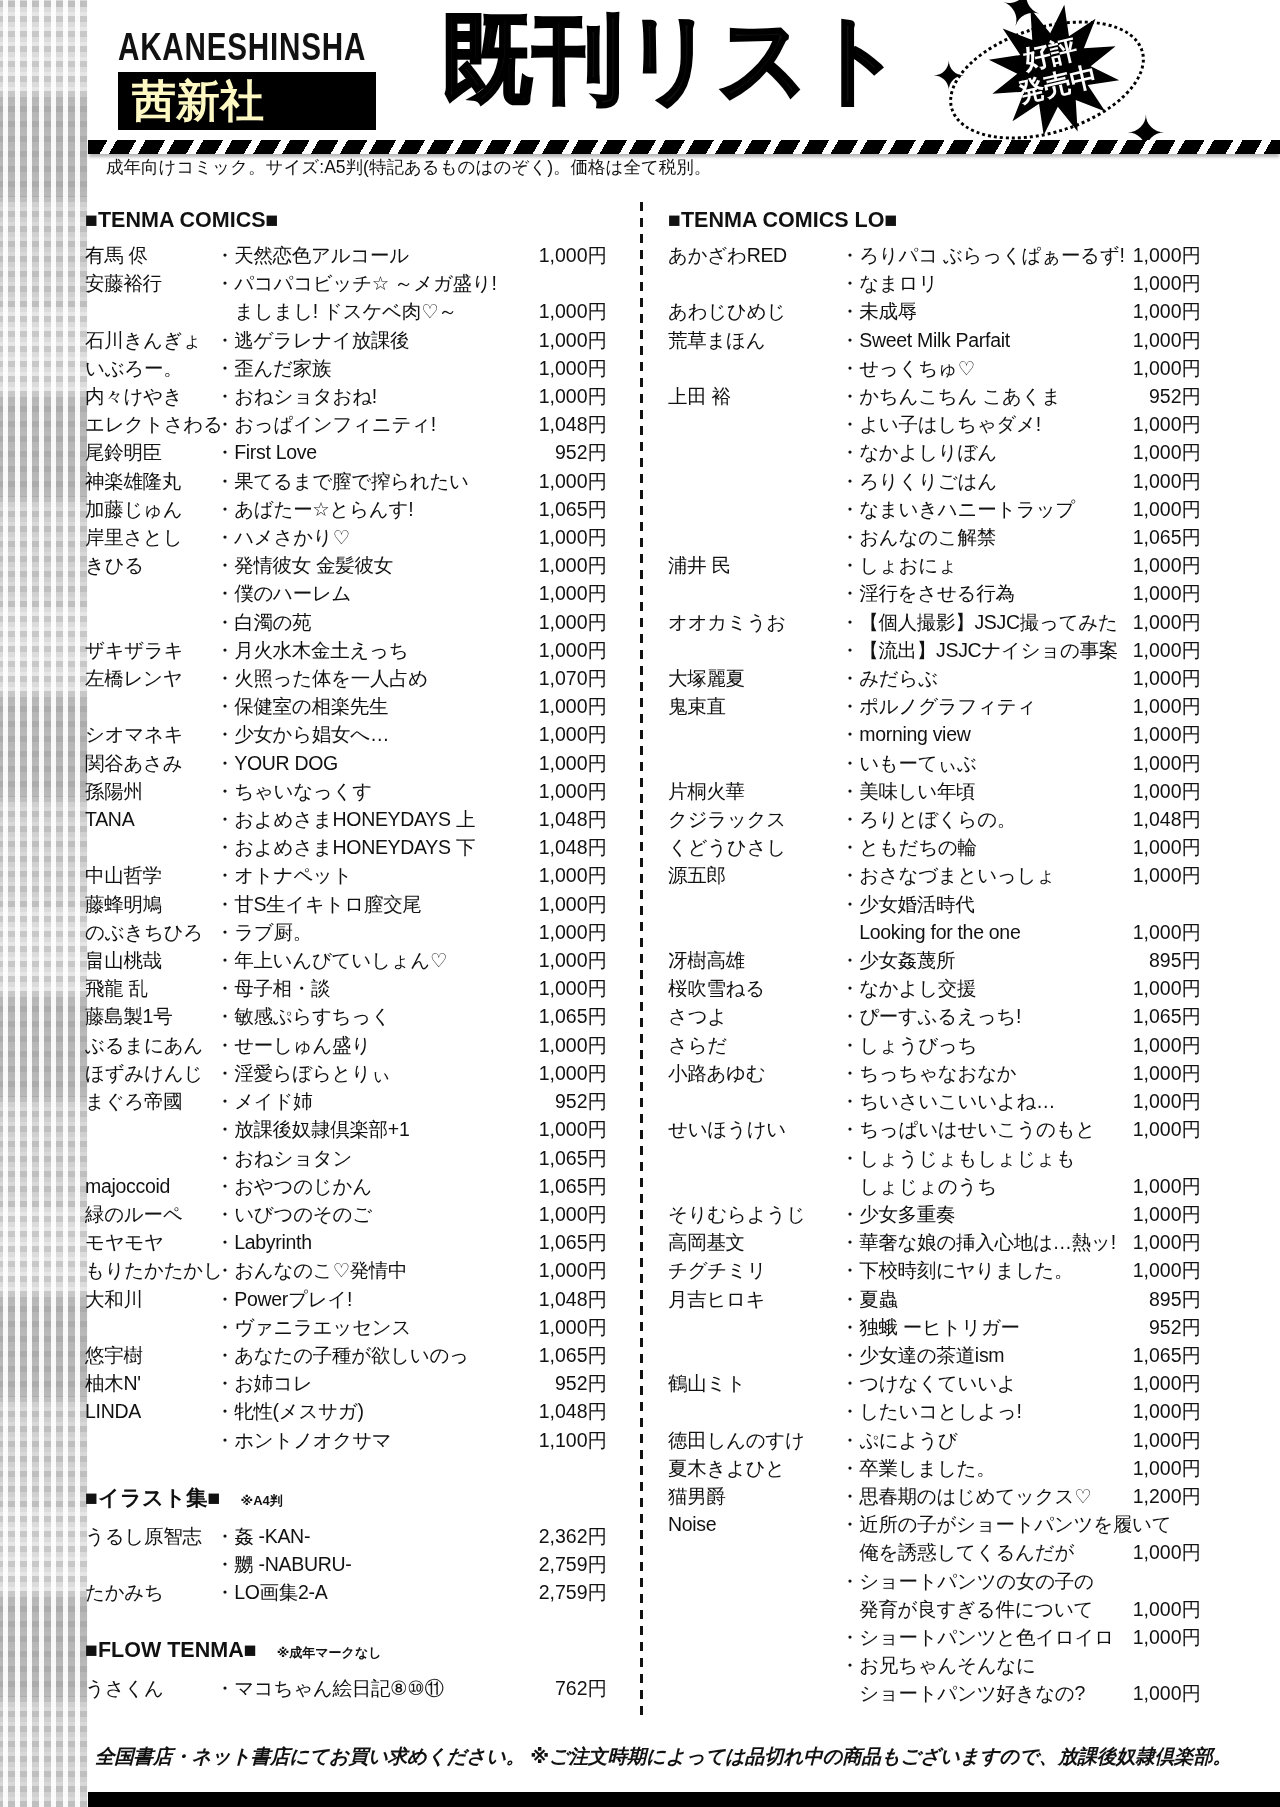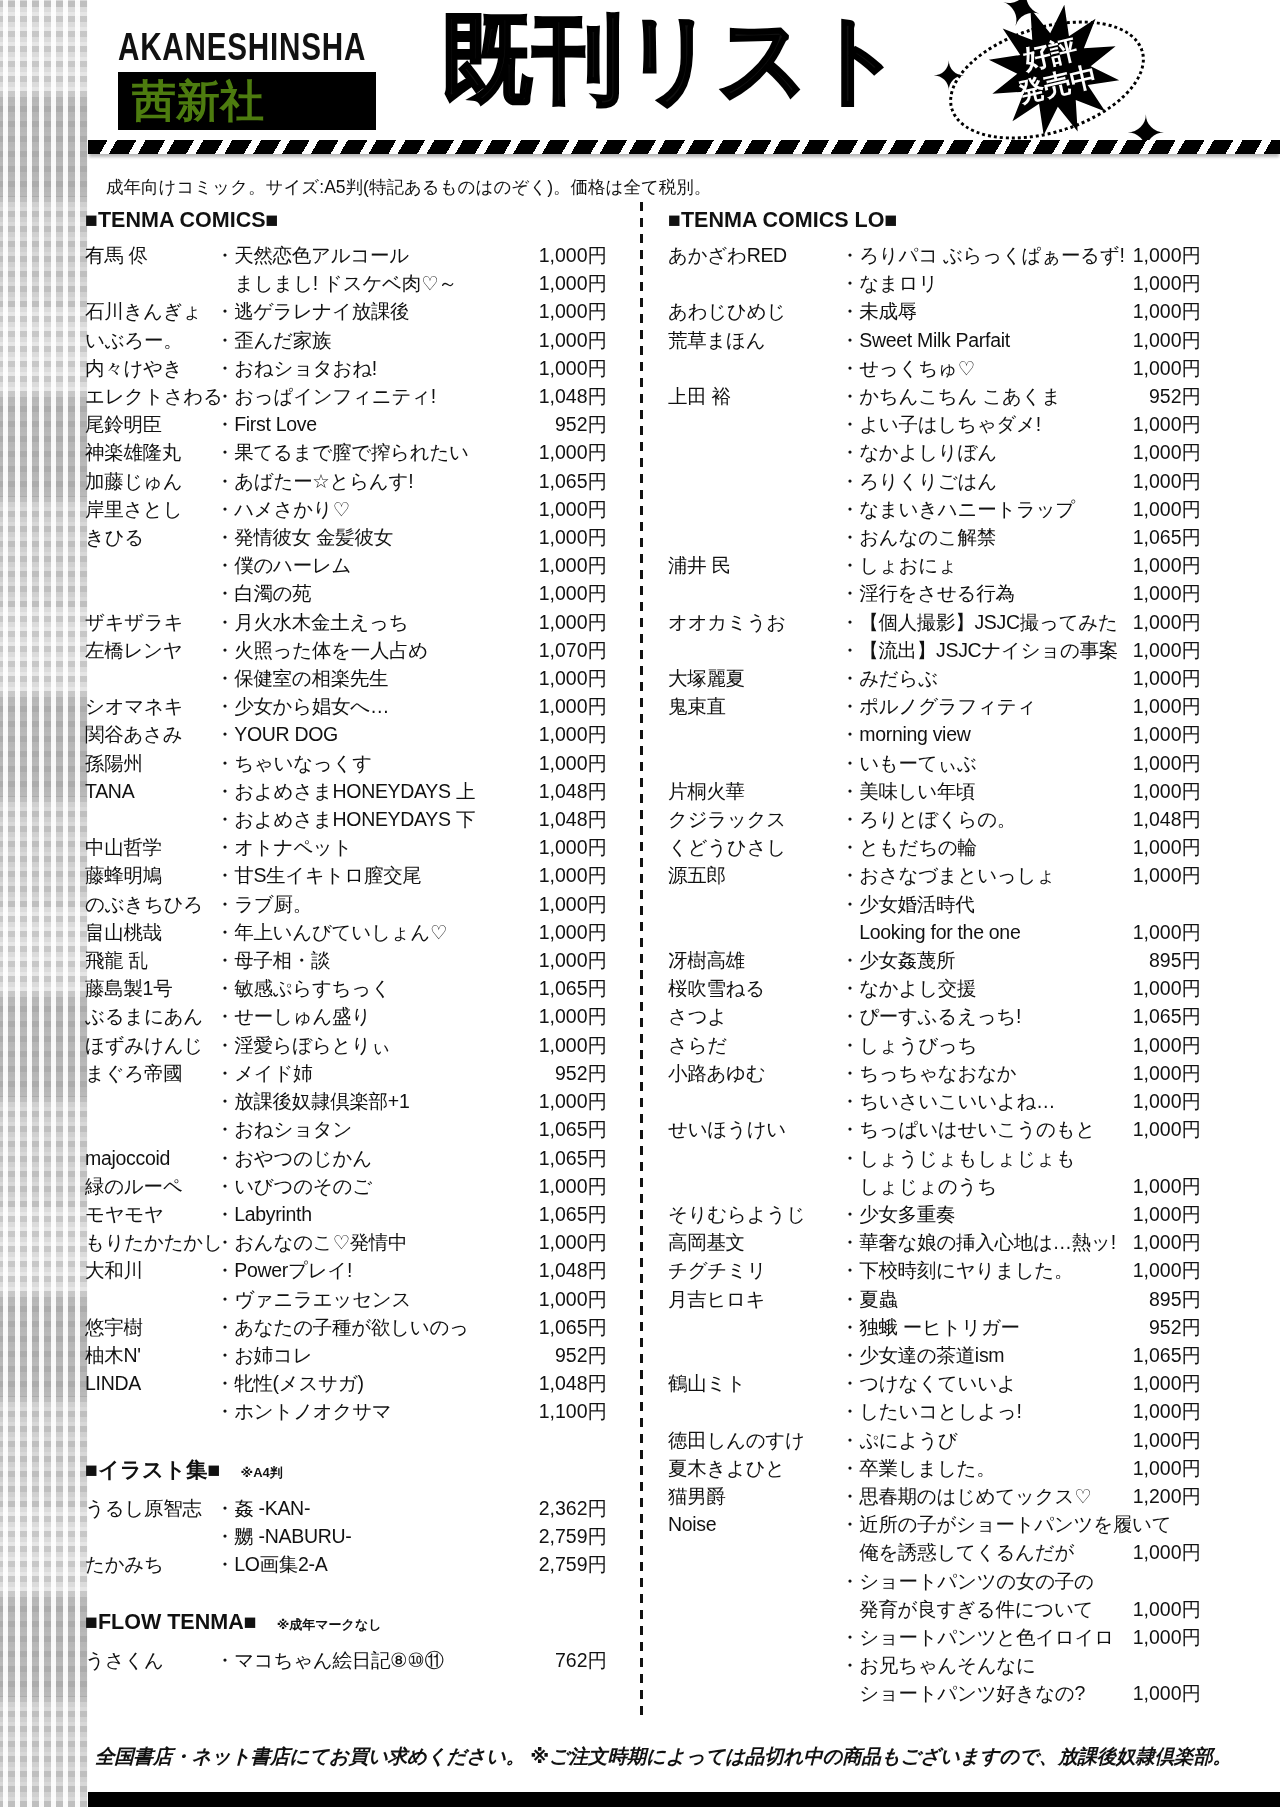--- a/index.html
+++ b/index.html
@@ -16,21 +16,21 @@
       repeating-linear-gradient(0deg, #d8d8d8 0 110px, #b9b9b9 110px 210px, #e6e6e6 210px 300px),
       linear-gradient(90deg,#c2c2c2,#f0f0f0);
   }
   
   .brand{position:absolute;left:118px;top:26px;width:258px;}
   .brand-en{
     font-size:38px;font-weight:bold;white-space:nowrap;
     transform:scaleX(.78);transform-origin:left center;letter-spacing:1px;
   }
   .brand-jp{
-    margin-top:3px;background:#000;color:#4d7c0f;height:58px;
+    margin-top:3px;background:#000;color:#fef9c3;height:58px;
     display:flex;align-items:center;justify-content:space-between;
     padding:0 14px;font-size:44px;font-weight:bold;line-height:1;
   }
   .main-title{
     position:absolute;left:442px;top:8px;font-size:97px;font-weight:bold;
     white-space:nowrap;letter-spacing:1px;-webkit-text-stroke:3px #000;
     transform:scaleX(.93);transform-origin:left top;line-height:1.05;
   }
   
   .badge{position:absolute;left:942px;top:0;width:214px;height:150px;}
@@ -51,21 +51,21 @@
   .sp{position:absolute;color:#000;line-height:1;}
   .sp1{left:-10px;top:56px;font-size:40px;}
   .sp2{right:-10px;bottom:-8px;font-size:48px;}
   .sp3{left:58px;top:-16px;font-size:50px;transform:rotate(18deg);}
   
   .stripe-bar{
     position:absolute;left:88px;right:0;top:140px;height:14px;
     background:repeating-linear-gradient(120deg,#000 0 17px,#fff 17px 25px);
     box-shadow:0 4px 3px -1px #b5b5b5;
   }
-  .subtitle{position:absolute;left:106px;top:175px;font-size:17.5px;font-weight:500;}
+  .subtitle{position:absolute;left:106px;top:155px;font-size:17.5px;font-weight:500;}
   
   .col{position:absolute;top:205px;}
   .col-left{left:85px;width:522px;}
   .col-right{left:652px;width:533px;margin-left:16px;}
   .divider{
     position:absolute;left:640px;top:200px;width:3px;height:1515px;
     background:repeating-linear-gradient(0deg,#111 0 9px,transparent 9px 16px);
   }
   .book-section + .book-section{margin-top:29px;}
   .sec-head{font-size:21.5px;font-weight:bold;line-height:30px;margin-bottom:6px;white-space:nowrap;}
@@ -115,20 +115,25 @@
 
 <div class="col col-left">
     <section class="book-section">
       <div class="sec-head"><span class="sec-head-text">■TENMA COMICS■</span></div>
       <div class="row">
         <span class="a">有馬 侭</span>
         <span class="t">・天然恋色アルコール</span>
         <span class="p">1,000円</span>
       </div>
       <div class="row">
+        <span class="a">安藤裕行</span>
+        <span class="t">・パコパコビッチ☆ ～メガ盛り!</span>
+        <span class="p"></span>
+      </div>
+      <div class="row">
         <span class="a"></span>
         <span class="t">　ましまし! ドスケベ肉♡～</span>
         <span class="p">1,000円</span>
       </div>
       <div class="row">
         <span class="a">石川きんぎょ</span>
         <span class="t">・逃ゲラレナイ放課後</span>
         <span class="p">1,000円</span>
       </div>
       <div class="row">

